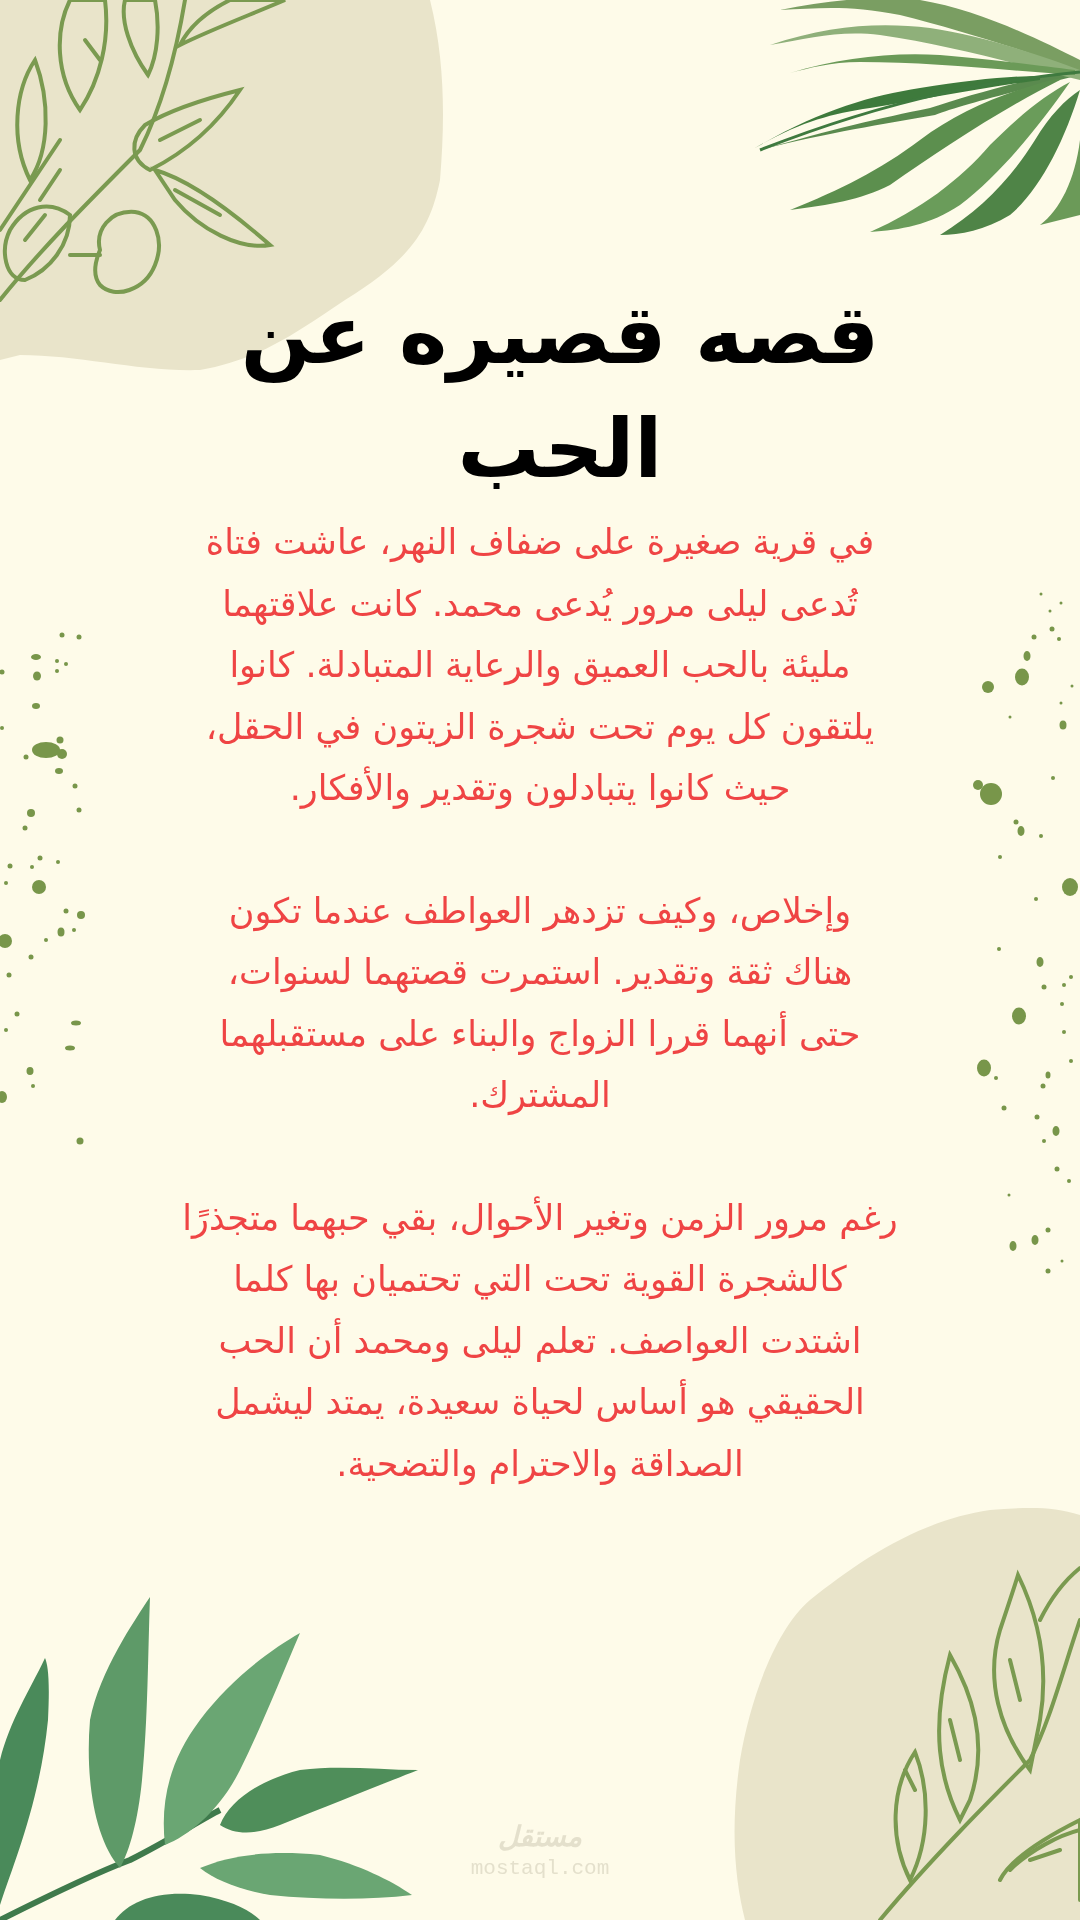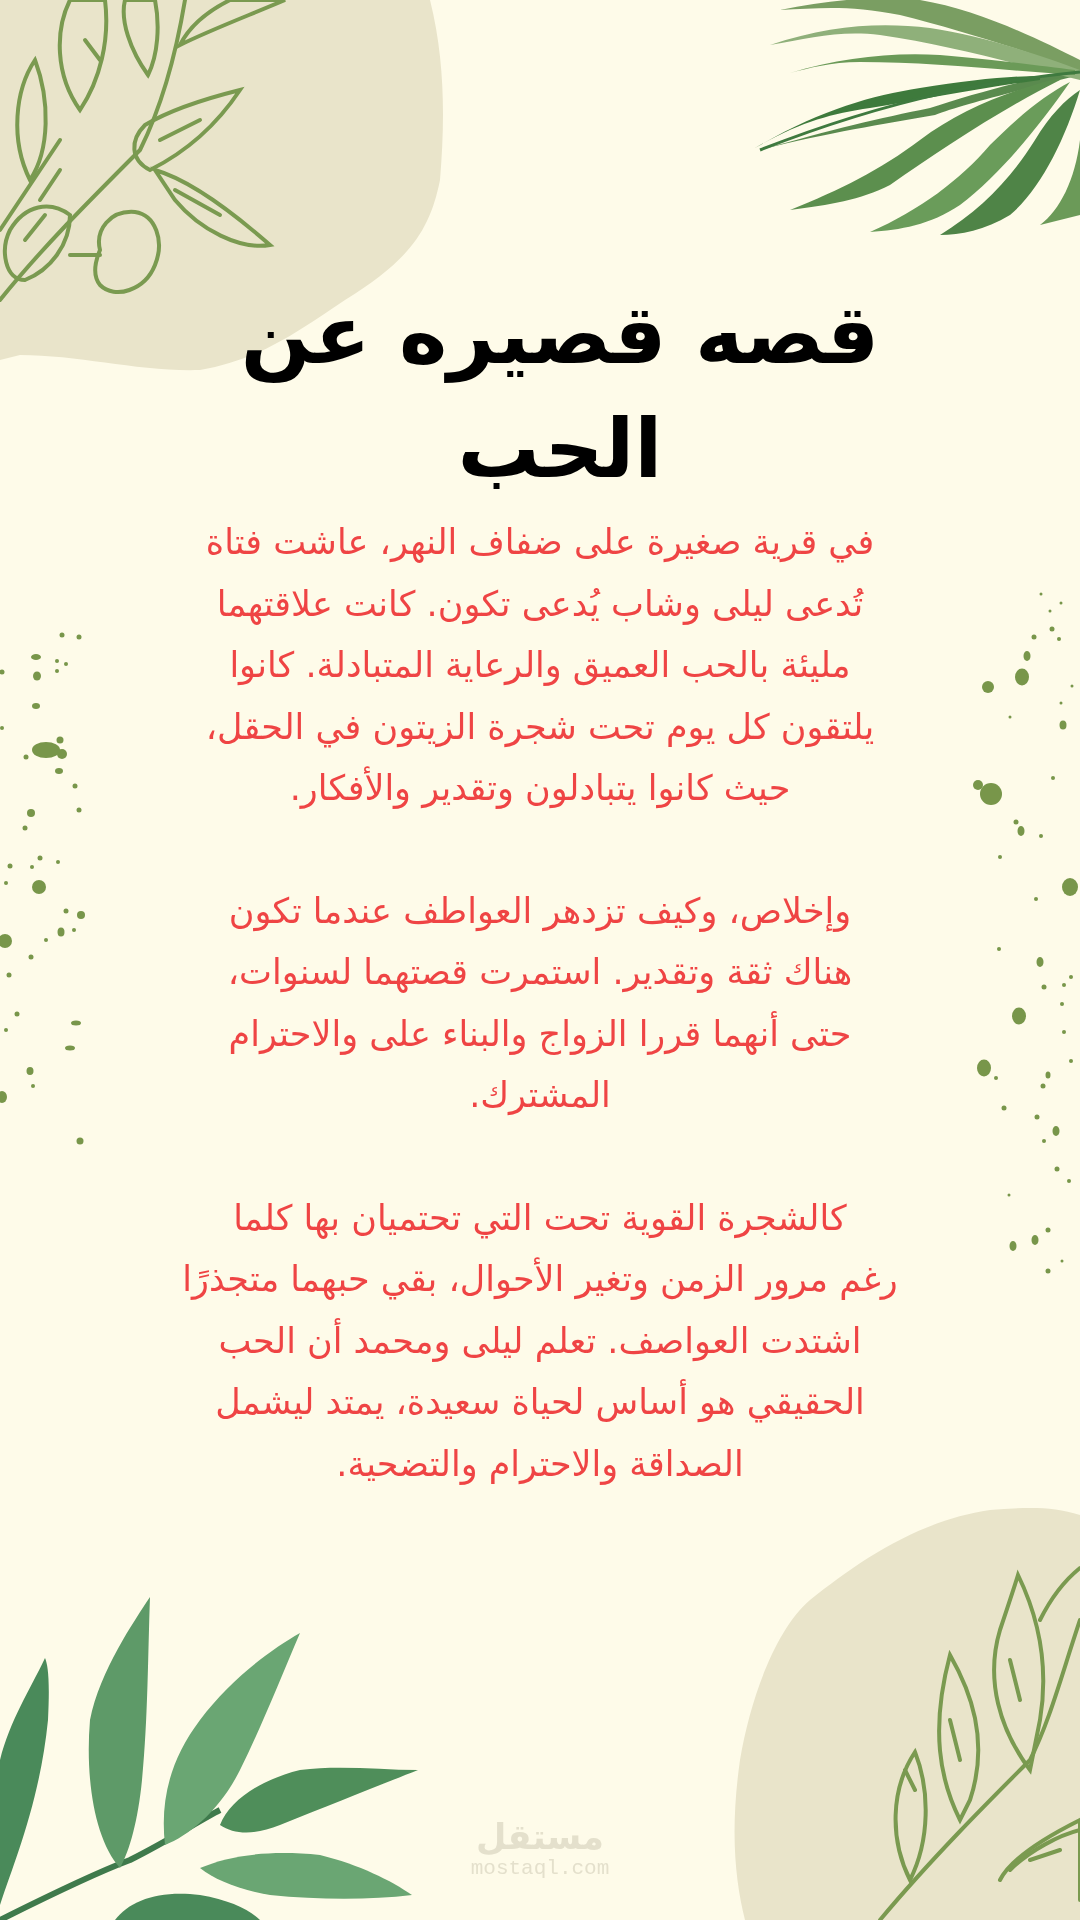--- a/index.html
+++ b/index.html
@@ -24,21 +24,21 @@
     font-family: "DejaVu Sans", sans-serif;
     font-size: 35px; line-height: 61.5px; color: #ef4444;
   }
   .para { margin: 0; }
   .para + .para { margin-top: 61px; }
   .line { display: block; white-space: nowrap; }
   .watermark {
     position: absolute; left: 470px; top: 1815px; width: 140px;
     text-align: center; color: #e4e0cc;
   }
-  .wm-ar { display: block; font-size: 35px; font-weight: bold; line-height: 44px; direction: rtl; }
+  .wm-ar { display: block; font-size: 28px; font-weight: bold; line-height: 44px; direction: rtl; font-style: italic; }
   .wm-en { display: block; font-size: 21px; line-height: 20px; font-family: Liberation Mono, monospace; }
 </style>
 </head>
 <body>
 
 <div class="canvas">
 
   <svg class="deco" width="1080" height="1920" viewBox="0 0 1080 1920">
 
     <path d="M0 0 H430 C445 60 445 120 440 180 C430 230 410 260 345 300 C300 330 260 360 200 370 C140 372 80 355 20 355 L0 360 Z" fill="#e9e4ca"></path>
@@ -190,34 +190,34 @@
   </svg>
 
   <h1 class="title">
     <span class="line">قصه قصيره عن</span>
     <span class="line">الحب</span>
   </h1>
 
   <div class="body-text">
     <p class="para">
       <span class="line">في قرية صغيرة على ضفاف النهر، عاشت فتاة</span>
-      <span class="line">تُدعى ليلى وشاب يُدعى تكون. كانت علاقتهما</span>
+      <span class="line">تُدعى ليلى مرور يُدعى محمد. كانت علاقتهما</span>
       <span class="line">مليئة بالحب العميق والرعاية المتبادلة. كانوا</span>
       <span class="line">يلتقون كل يوم تحت شجرة الزيتون في الحقل،</span>
       <span class="line">حيث كانوا يتبادلون وتقدير والأفكار.</span>
     </p>
     <p class="para">
       <span class="line">وإخلاص، وكيف تزدهر العواطف عندما تكون</span>
       <span class="line">هناك ثقة وتقدير. استمرت قصتهما لسنوات،</span>
-      <span class="line">حتى أنهما قررا الزواج والبناء على والاحترام</span>
+      <span class="line">حتى أنهما قررا الزواج والبناء على مستقبلهما</span>
       <span class="line">المشترك.</span>
     </p>
     <p class="para">
+      <span class="line">رغم مرور الزمن وتغير الأحوال، بقي حبهما متجذرًا</span>
       <span class="line">كالشجرة القوية تحت التي تحتميان بها كلما</span>
-      <span class="line">رغم مرور الزمن وتغير الأحوال، بقي حبهما متجذرًا</span>
       <span class="line">اشتدت العواصف. تعلم ليلى ومحمد أن الحب</span>
       <span class="line">الحقيقي هو أساس لحياة سعيدة، يمتد ليشمل</span>
       <span class="line">الصداقة والاحترام والتضحية.</span>
     </p>
   </div>
 
   <div class="watermark">
     <span class="wm-ar">مستقل</span>
     <span class="wm-en">mostaql.com</span>
   </div>

